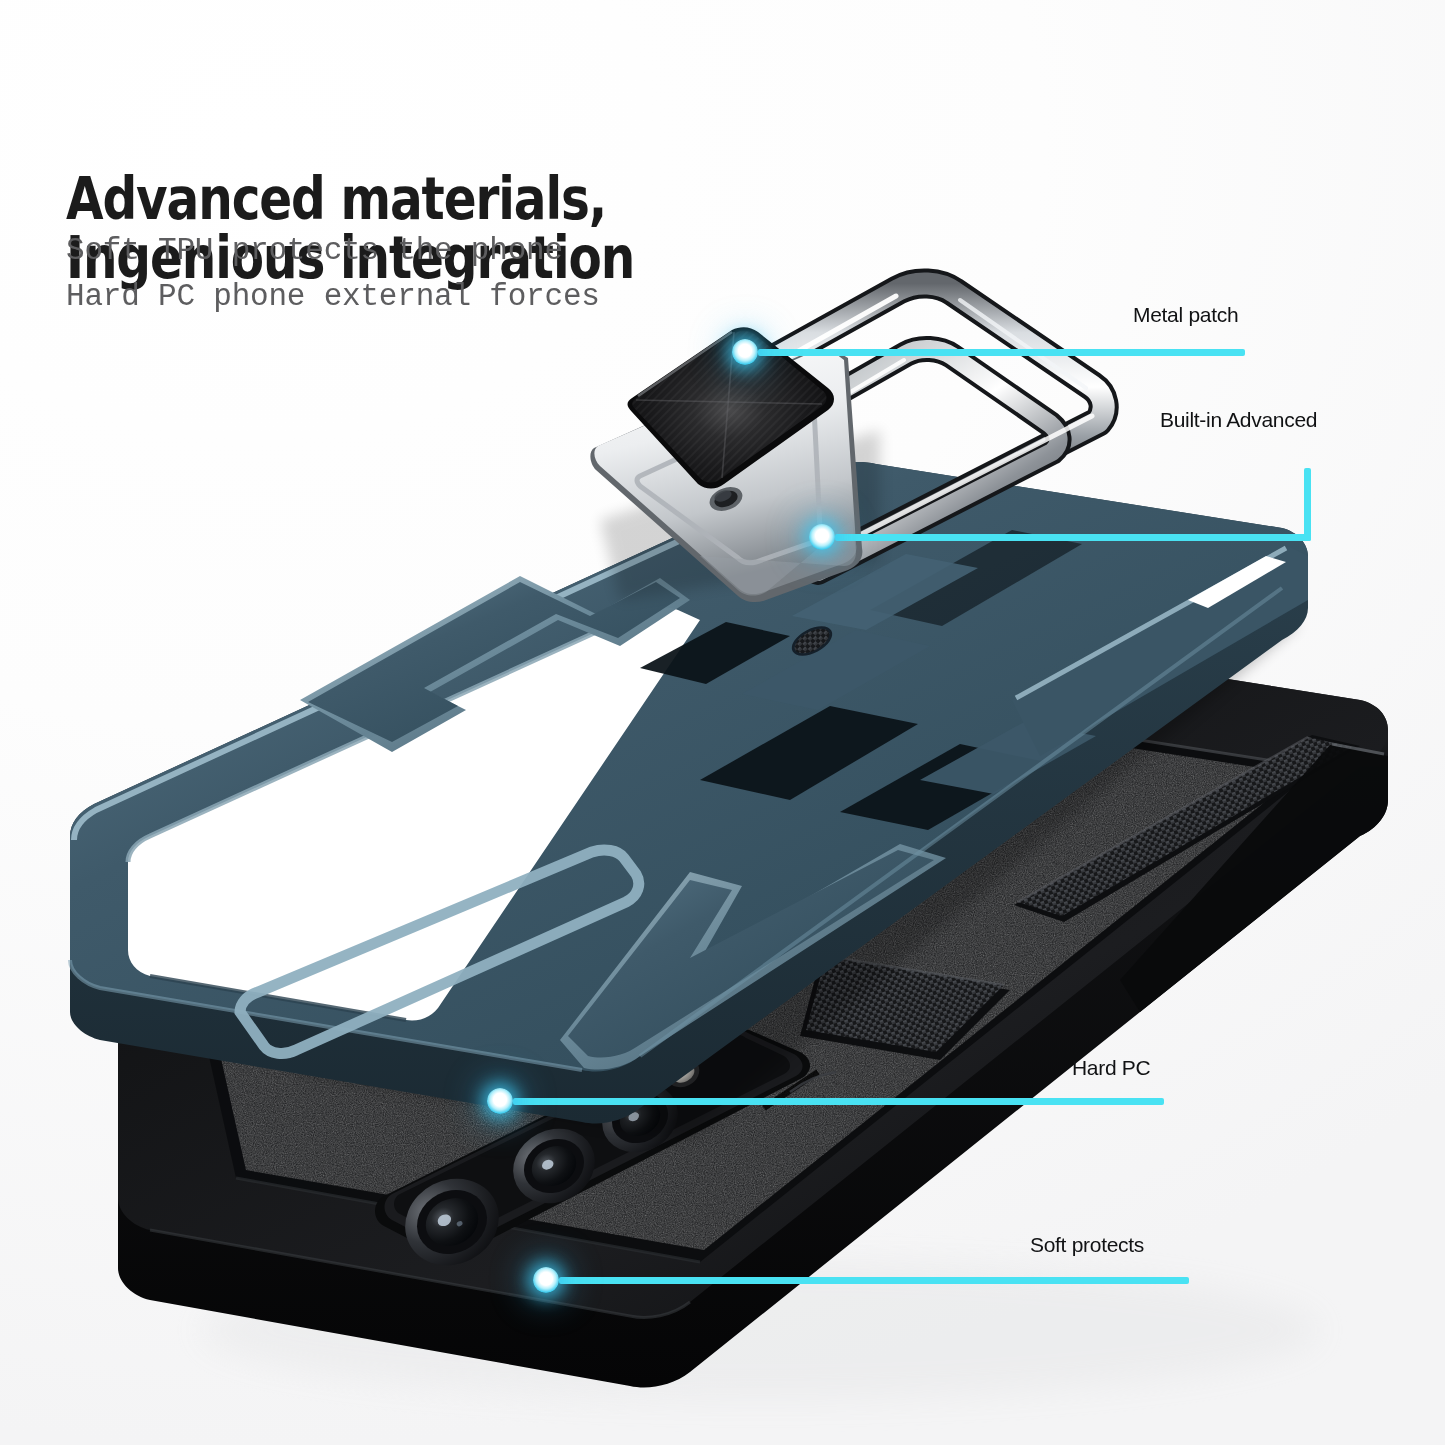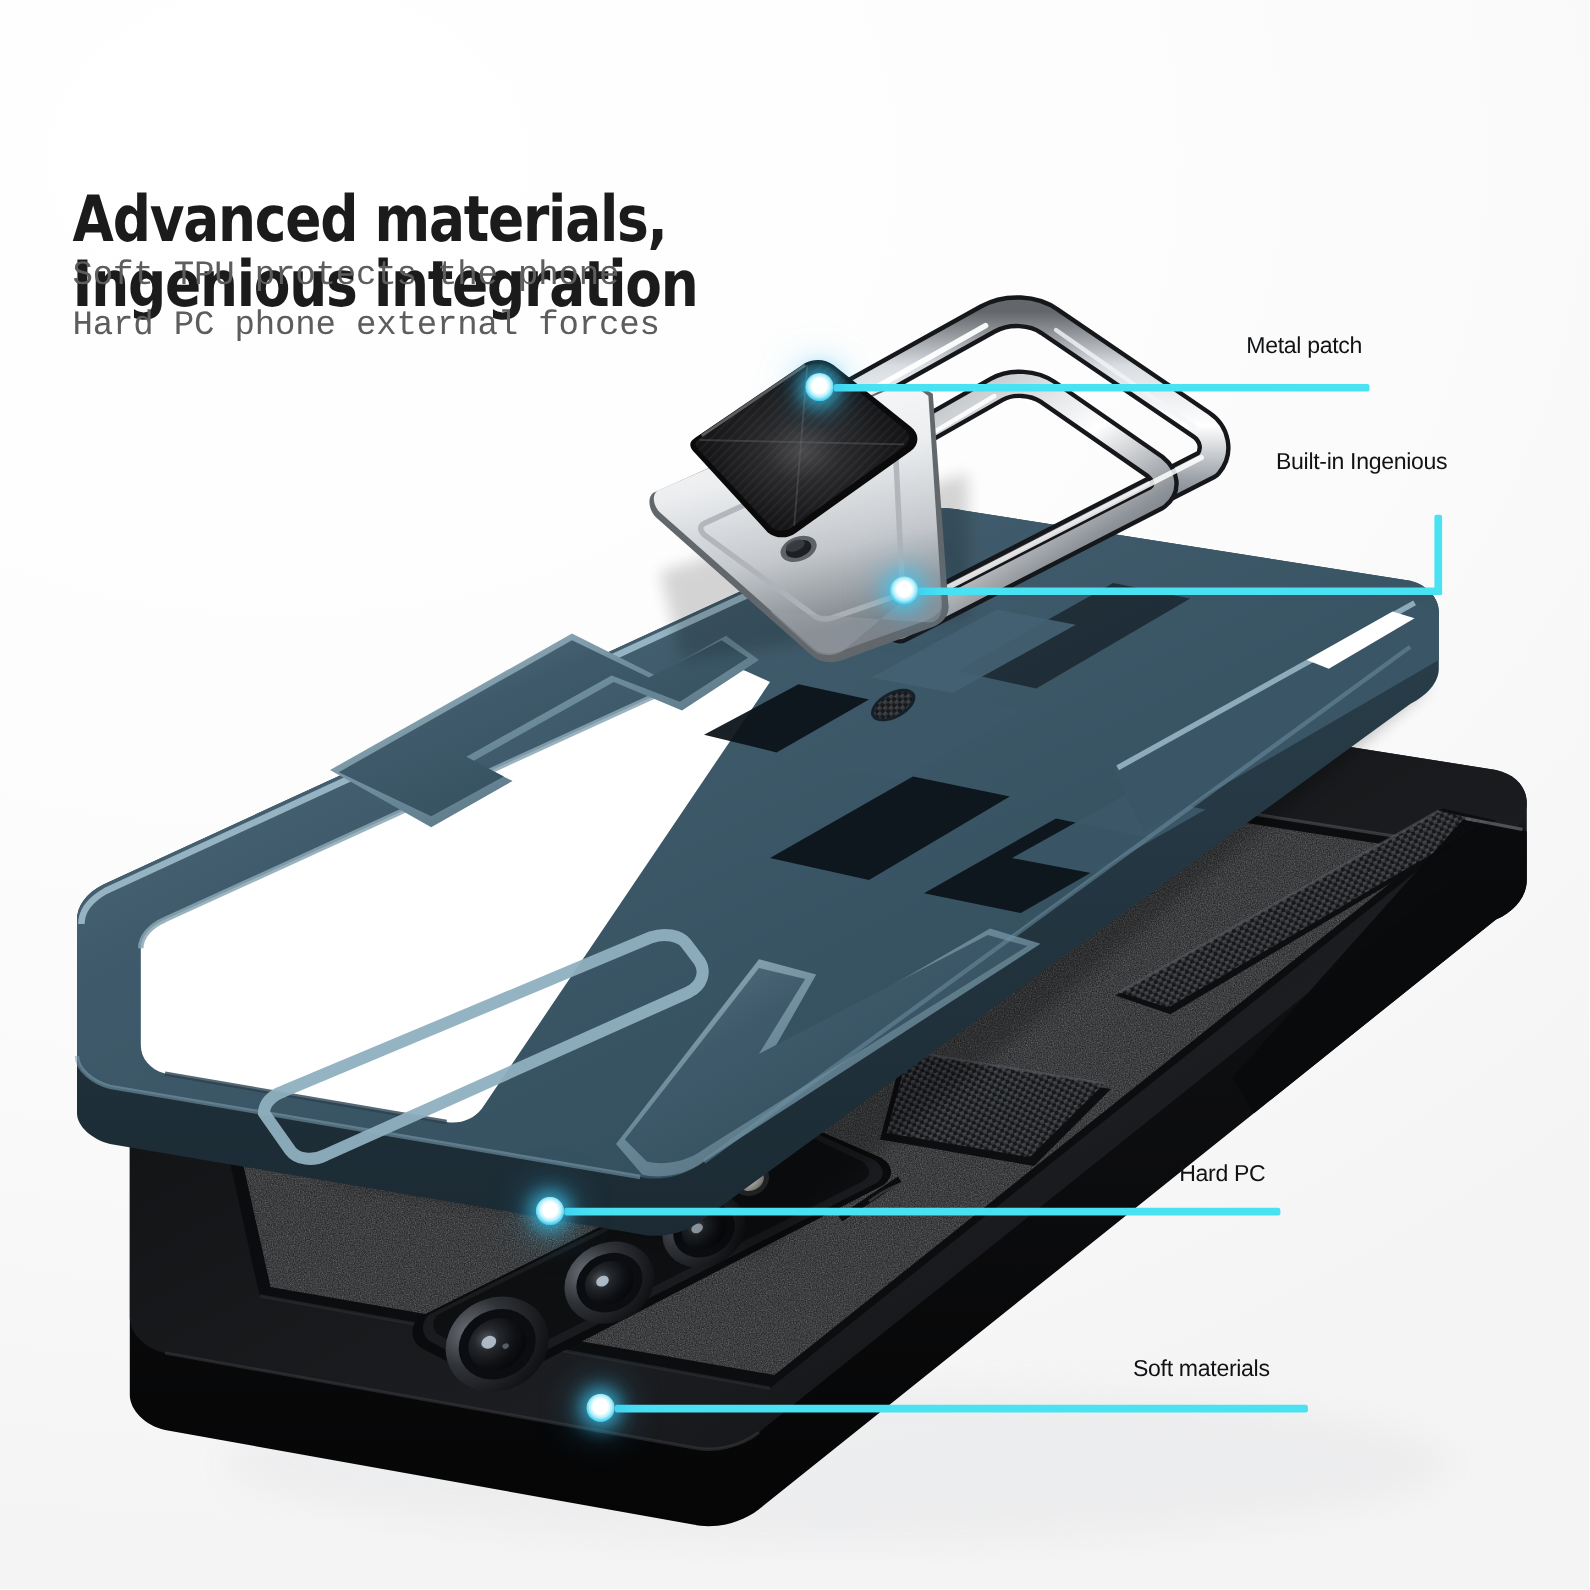--- a/index.html
+++ b/index.html
@@ -419,26 +419,26 @@
 
   <div class="subtitle">
     <span>Soft TPU protects the phone</span>
     <span>Hard PC phone external forces</span>
   </div>
 
   <div class="callout-label" style="left:1133px;top:303px;">Metal patch</div>
   <div class="cl-line h" style="left:758px;top:349px;width:487px;"></div>
   <div class="cl-dot" style="left:732px;top:339px;"></div>
 
-  <div class="callout-label" style="left:1160px;top:408px;">Built-in Ingenious</div>
+  <div class="callout-label" style="left:1160px;top:408px;">Built-in Advanced</div>
   <div class="cl-line h" style="left:835px;top:534px;width:476px;"></div>
   <div class="cl-line v" style="left:1304px;top:468px;height:73px;"></div>
   <div class="cl-dot" style="left:809px;top:524px;"></div>
 
   <div class="callout-label" style="left:1048px;top:1056px;margin-left:24px;">Hard PC</div>
   <div class="cl-line h" style="left:513px;top:1098px;width:651px;"></div>
   <div class="cl-dot" style="left:487px;top:1088px;"></div>
 
-  <div class="callout-label" style="left:1030px;top:1233px;">Soft materials</div>
+  <div class="callout-label" style="left:1030px;top:1233px;">Soft protects</div>
   <div class="cl-line h" style="left:559px;top:1277px;width:630px;"></div>
   <div class="cl-dot" style="left:533px;top:1267px;"></div>
 
 </div>
 
 </body></html>

